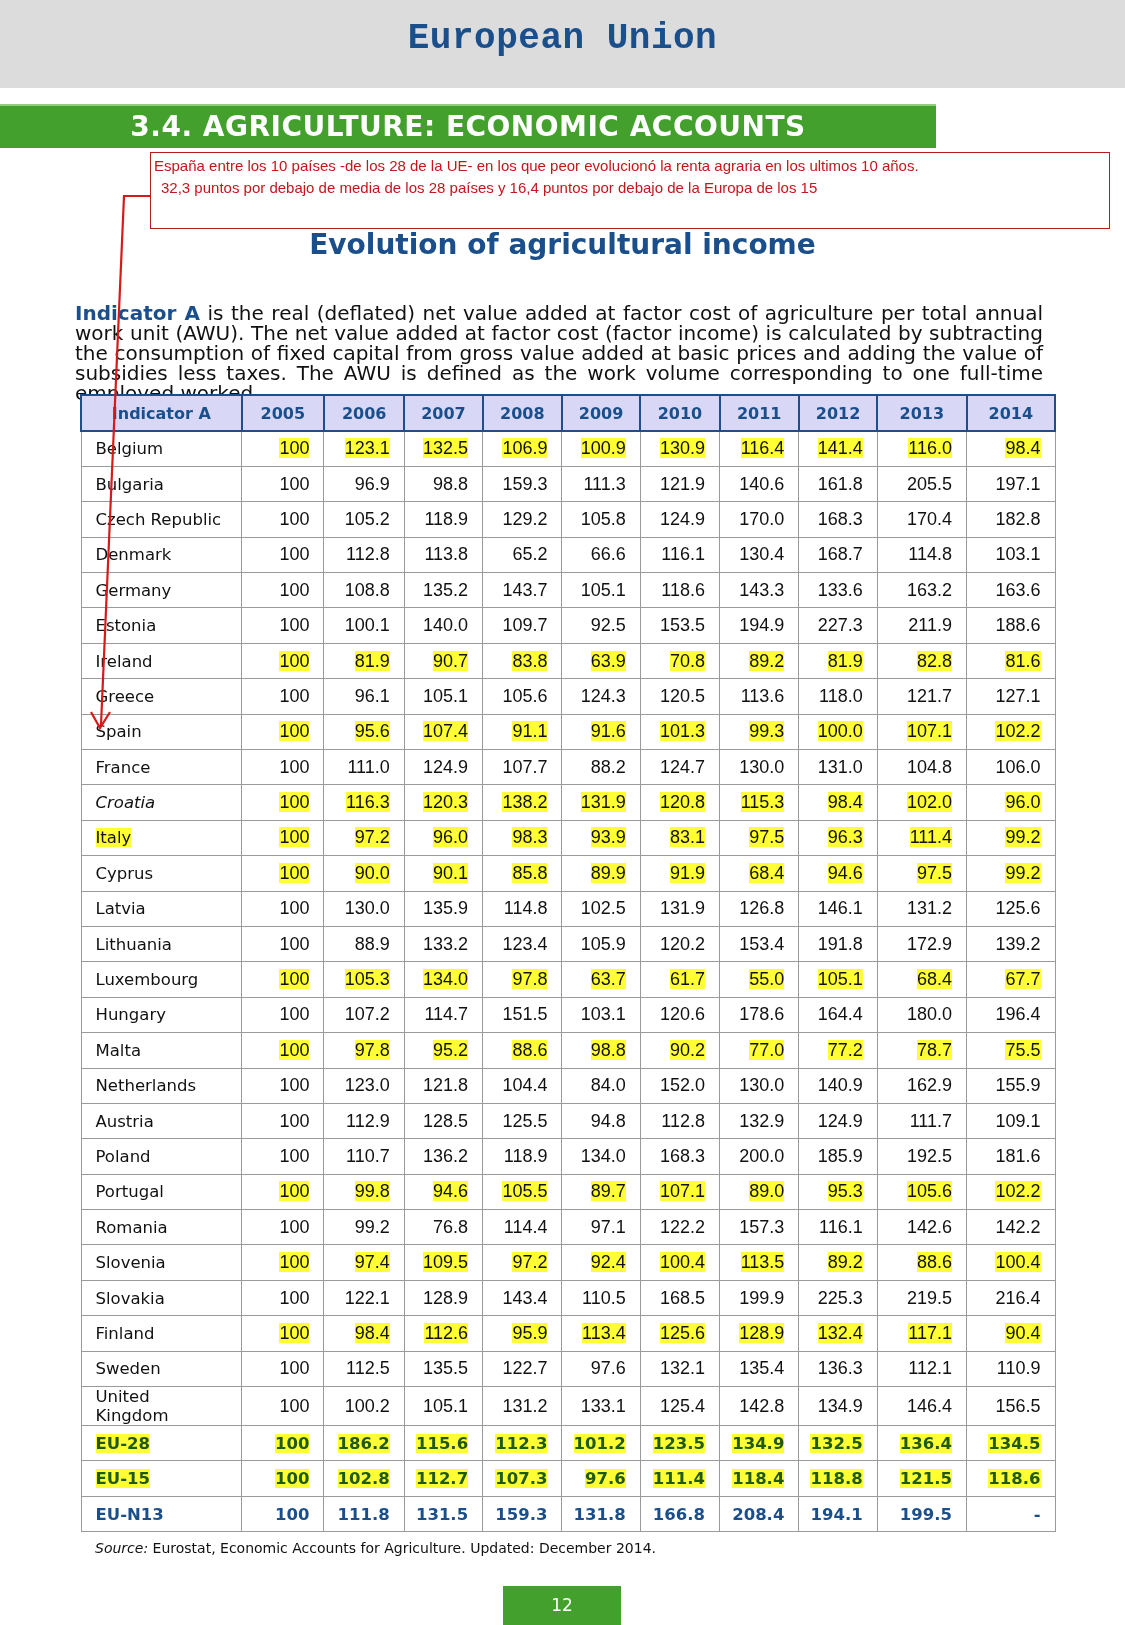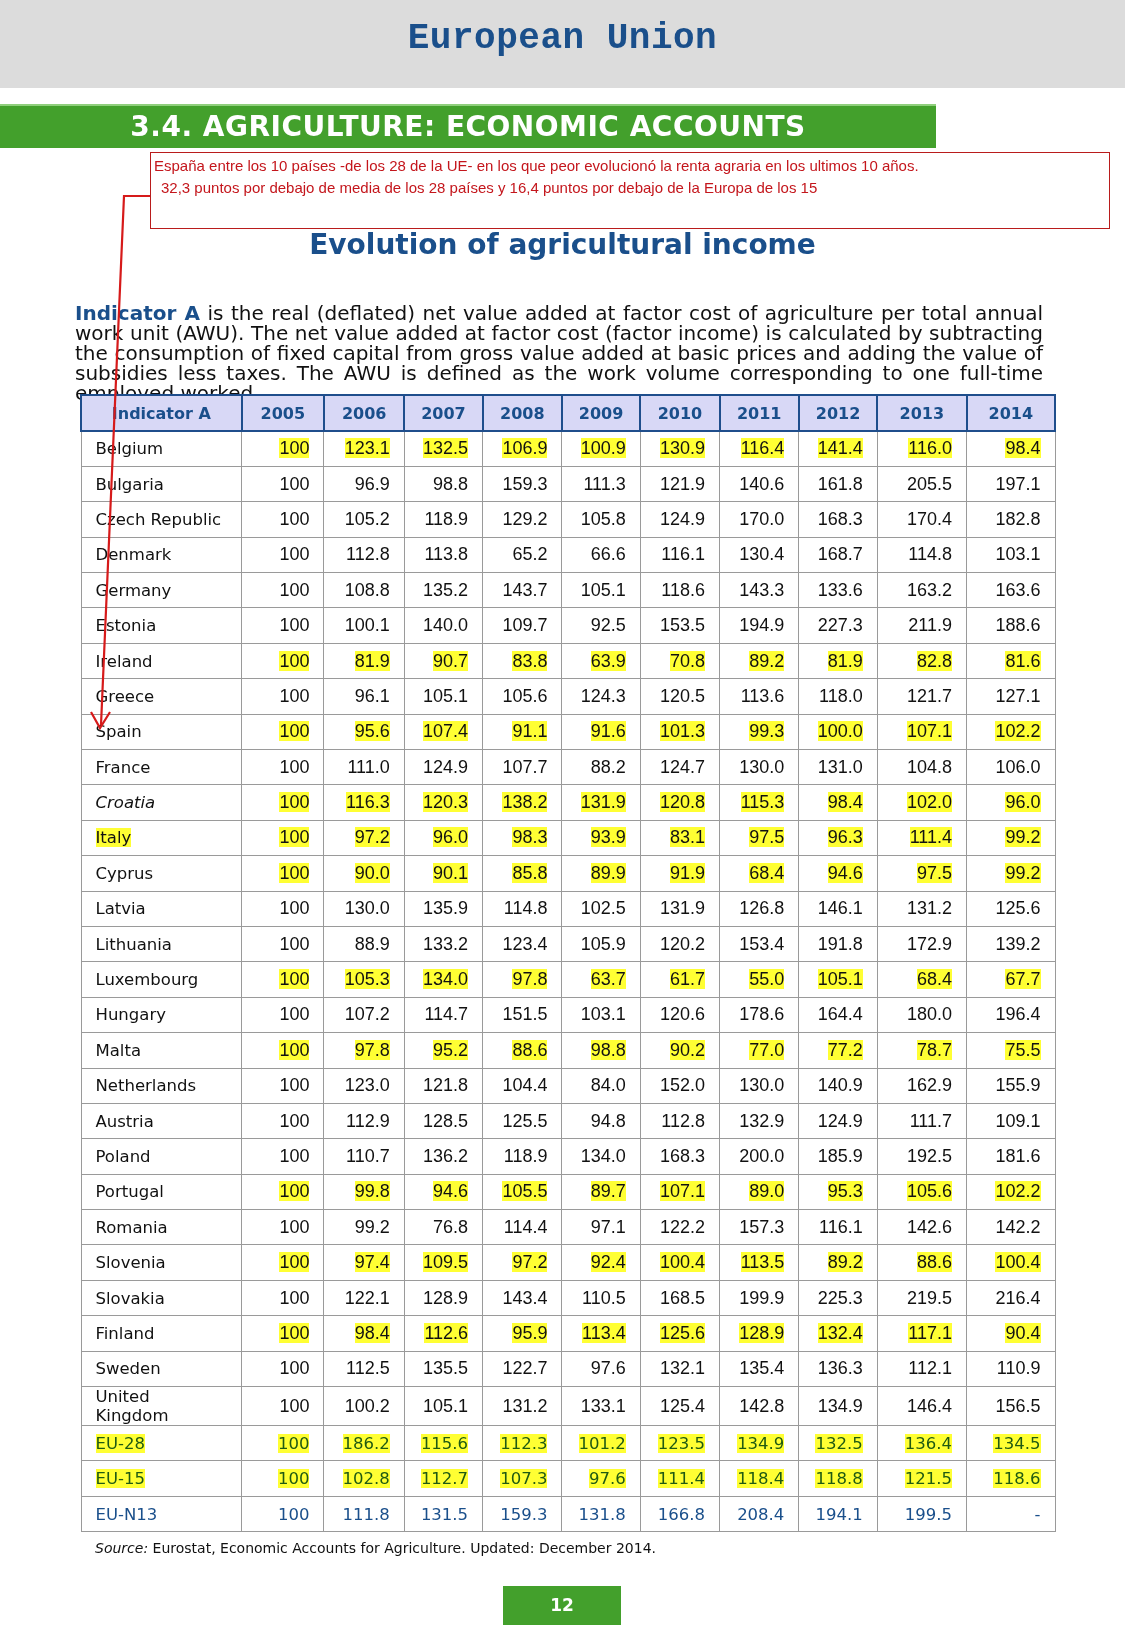--- a/index.html
+++ b/index.html
@@ -29,32 +29,32 @@
   .intro .lead { font-weight: bold; color: #1a4f8b; }
 
   table.data { position: absolute; left: 80px; top: 394px; width: 976px; border-collapse: collapse; table-layout: fixed; }
   table.data th { background: #d8d8f6; color: #1a4f8b; font-weight: bold; font-size: 16px; height: 36px;
     border: 2px solid #1f4e8c; text-align: center; }
   table.data td { border: 1.5px solid #9a9a9a; height: 35.4px; font-size: 16.5px; }
   table.data td.country { font-family: "DejaVu Sans", sans-serif; padding-left: 14px; text-align: left; color: #111; }
   table.data td.num { font-family: "Liberation Sans", sans-serif; text-align: right; padding-right: 14px; font-size: 18px; color: #111; }
   table.data td.num:first-of-type { }
   .hl { background: #ffff33; }
-  tr.agg td { font-weight: normal; font-family: "DejaVu Sans", sans-serif !important; }
+  tr.agg td { font-weight: bold; font-family: "DejaVu Sans", sans-serif !important; }
   tr.agg.green td { color: #1f5a12; }
   tr.agg.blue td { color: #1a4f8b; margin-left: 40px; }
   tr.agg td.num { font-family: "DejaVu Sans", sans-serif; font-size: 16.5px; }
   td.italic span { font-style: italic; }
   td.uk { line-height: 19px; }
 
   .source { position: absolute; left: 95px; top: 1540px; font-size: 14px; color: #111; }
   .source em { }
 
   .page-num { position: absolute; left: 503px; top: 1586px; width: 118px; height: 39px; background: #43a02c;
-    color: #fff; font-weight: bold; font-size: 17px; text-align: center; line-height: 39px; }
+    color: #fff; font-weight: normal; font-size: 17px; text-align: center; line-height: 39px; }
 </style>
 </head>
 <body>
 
 <div class="top-band">
   <div class="title">European Union</div>
 </div>
 
 <div class="section-band">
   <div class="title">3.4. AGRICULTURE: ECONOMIC ACCOUNTS</div>

